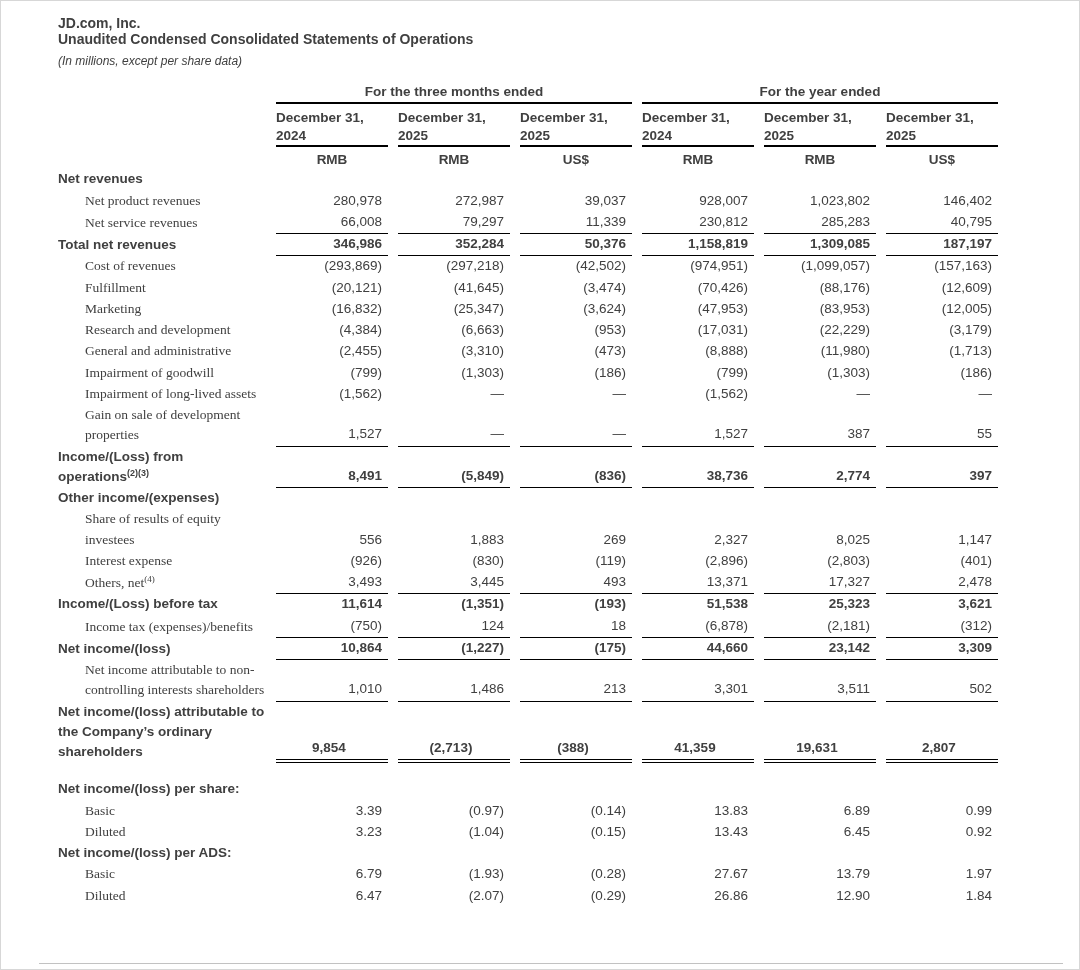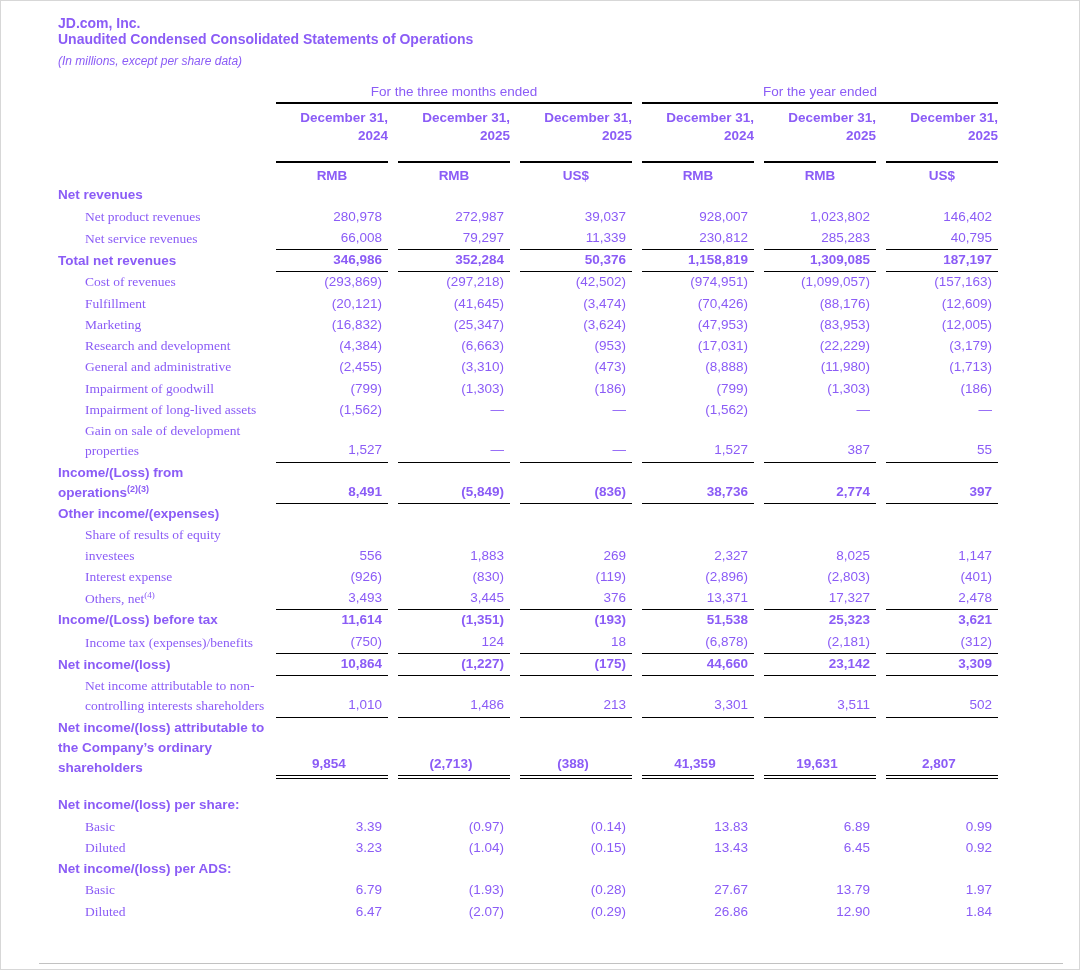--- a/index.html
+++ b/index.html
@@ -5,48 +5,48 @@
   * { box-sizing: border-box; }
   html, body { margin: 0; padding: 0; background: #e9e9e9; }
   .page {
     width: 1080px;
     height: 970px;
     background: #ffffff;
     position: relative;
     overflow: hidden;
     padding: 12px 18px 8px 57px;
     font-family: "Liberation Sans", "DejaVu Sans", sans-serif;
-    color: #8b5cf6;
+    color: #404040;
     border: 1px solid #d7d7d7;
   }
   .company { font-weight: bold; font-size: 14px; margin-top: 2px; }
   .title   { font-weight: bold; font-size: 14px; }
   .note    { font-style: italic; font-size: 12px; margin-top: 7px; }
 
   table.fin {
     border-collapse: separate;
     border-spacing: 10px 0;
     margin-top: 14px;
     margin-left: -10px;
     table-layout: fixed;
   }
   col.label-col { width: 208px; }
   col.num-col   { width: 112px; }
 
   th, td { font-size: 13.5px; padding: 0; vertical-align: bottom; }
 
   .group-th {
-    font-weight: normal; text-align: center;
+    font-weight: bold; text-align: center;
     border-bottom: 2px solid #000;
     padding: 2px 0 3px;
   }
   .date-th {
-    font-weight: bold; text-align: right;
+    font-weight: bold; text-align: left;
     border-bottom: 2px solid #000;
-    padding: 5px 0 16px;
+    padding: 5px 0 0;
     line-height: 1.35;
   }
   .cur-th { font-weight: bold; text-align: center; padding: 5px 0 2px; }
 
   td.label { text-align: left; line-height: 1.5; padding-bottom: 1px; }
   td.label.indent { padding-left: 27px; font-family: Liberation Serif, serif; }
   td.val { text-align: right; padding-right: 6px; padding-bottom: 1px; line-height: 1.5; }
 
   tr.bold td { font-weight: bold; }
   tr.u-single td.val { border-bottom: 1.5px solid #000; }
@@ -265,21 +265,21 @@
           <td class="val">(830)</td>
           <td class="val">(119)</td>
           <td class="val">(2,896)</td>
           <td class="val">(2,803)</td>
           <td class="val">(401)</td>
         </tr>
         <tr class="u-single">
           <td class="label indent">Others, net<sup>(4)</sup></td>
           <td class="val">3,493</td>
           <td class="val">3,445</td>
-          <td class="val">376</td>
+          <td class="val">493</td>
           <td class="val">13,371</td>
           <td class="val">17,327</td>
           <td class="val">2,478</td>
         </tr>
         <tr class="bold">
           <td class="label">Income/(Loss) before tax</td>
           <td class="val">11,614</td>
           <td class="val">(1,351)</td>
           <td class="val">(193)</td>
           <td class="val">51,538</td>

